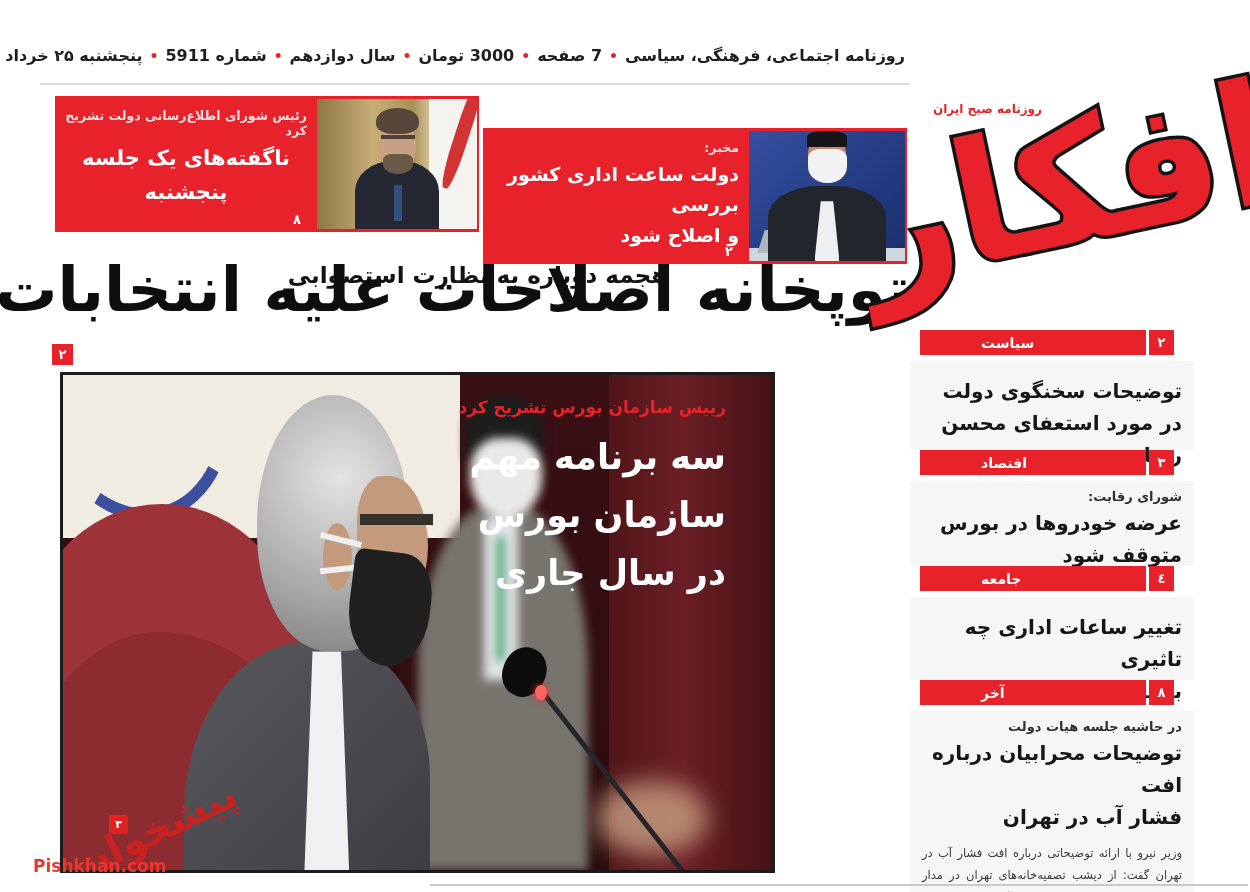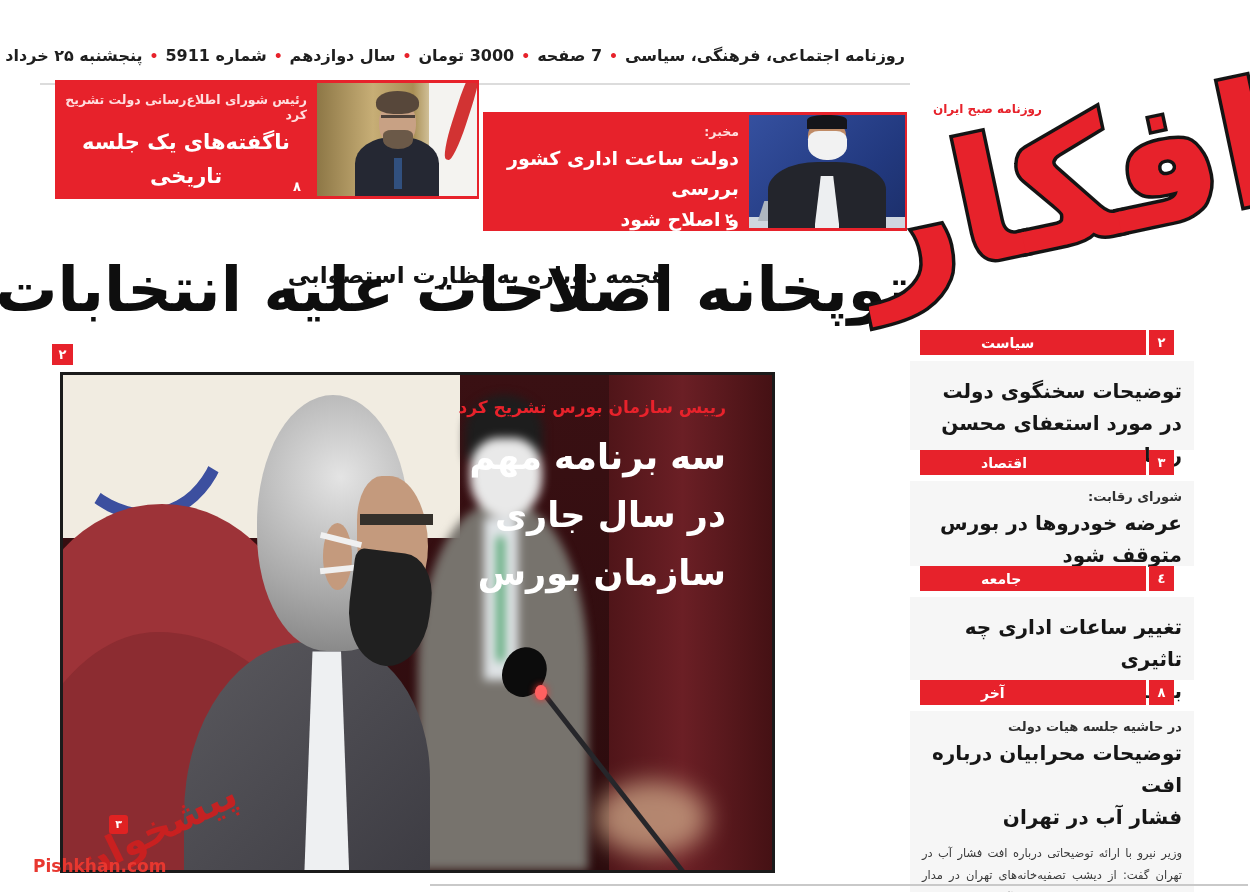--- a/index.html
+++ b/index.html
@@ -11,21 +11,21 @@
   
   .meta {
     position:absolute; top:46px; right:345px; width:680px;
     direction:rtl; text-align:right; font-size:16px; font-weight:bold; color:#1f1f1f;
     white-space:nowrap;
   }
   .meta .seg + .seg::before { content:"•"; color:#e7222b; margin:0 7px; font-size:14px; }
   .rule-top { position:absolute; top:83px; left:40px; width:870px; height:2px; background:#dcdcdc; }
 
   
-  .promo { position:absolute; top:80px; height:119px; background:#e7222b; }
+  .promo { position:absolute; top:96px; height:136px; background:#e7222b; }
   .promo-left   { left:55px;  width:424px; }
   .promo-center { left:483px; width:424px;margin-top:32px; }
   .promo-photo  { position:absolute; right:2px; top:3px; bottom:3px; overflow:hidden; background:#888; }
   .promo-left   .promo-photo { width:160px; }
   .promo-center .promo-photo { width:156px; }
   .promo-text { position:absolute; left:10px; top:4px; bottom:2px; direction:rtl; }
   .promo-left   .promo-text { right:172px; }
   .promo-center .promo-text { right:168px; }
   .promo-kicker { color:#ffdede; font-size:12.5px; font-weight:bold; text-align:right; margin-top:8px; }
   .promo-headline { color:#fff; font-weight:bold; font-size:19px; line-height:1.6; margin-top:4px; }
@@ -147,21 +147,21 @@
       <div class="lp-tie"></div>
       <div class="lp-head"></div>
       <div class="lp-hair"></div>
       <div class="lp-beard"></div>
       <div class="lp-glass"></div>
     </div>
     <div class="promo-text">
       <div class="promo-kicker">رئیس شورای اطلاع‌رسانی دولت تشریح کرد</div>
       <div class="promo-headline">
         <span>ناگفته‌های یک جلسه</span><br>
-        <span>تاریخی</span>
+        <span>پنجشنبه</span>
       </div>
       <div class="promo-num">۸</div>
     </div>
   </div>
 
   <div class="promo promo-center">
     <div class="promo-photo">
       <div class="cp-bg"></div>
       <div class="cp-desk"></div>
       <div class="cp-laptop"></div>
@@ -219,22 +219,22 @@
       <div class="p1-strap2"></div>
       <div class="p1-mask"></div>
       <div class="p1-glass"></div>
     </div>
     <div class="ph-mic-stem"></div>
     <div class="ph-mic-head"></div>
     <div class="ph-mic-ring"></div>
     <div class="ph-overlay">
       <div class="ph-kicker">رییس سازمان بورس تشریح کرد</div>
       <div class="ph-hline">سه برنامه مهم</div>
+      <div class="ph-hline">سازمان بورس</div>
       <div class="ph-hline">در سال جاری</div>
-      <div class="ph-hline">سازمان بورس</div>
     </div>
     <div class="wm-name">پیشخوان</div>
     <div class="wm-badge">۳</div>
   </div>
   <div class="wm-url">Pishkhan.com</div>
 
   <aside class="sidebar">
 
     <section class="sb-section sec-1">
       <div class="sb-bar">

